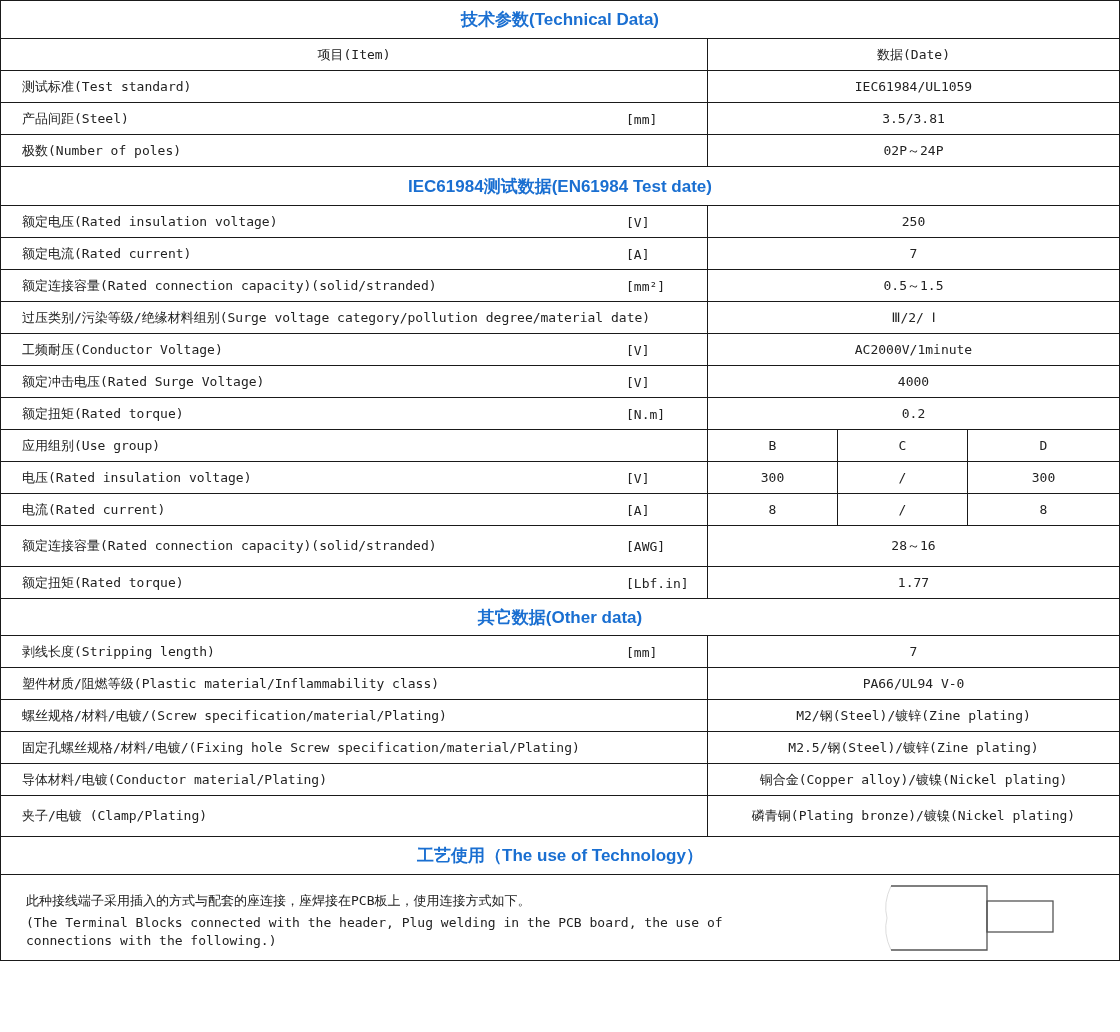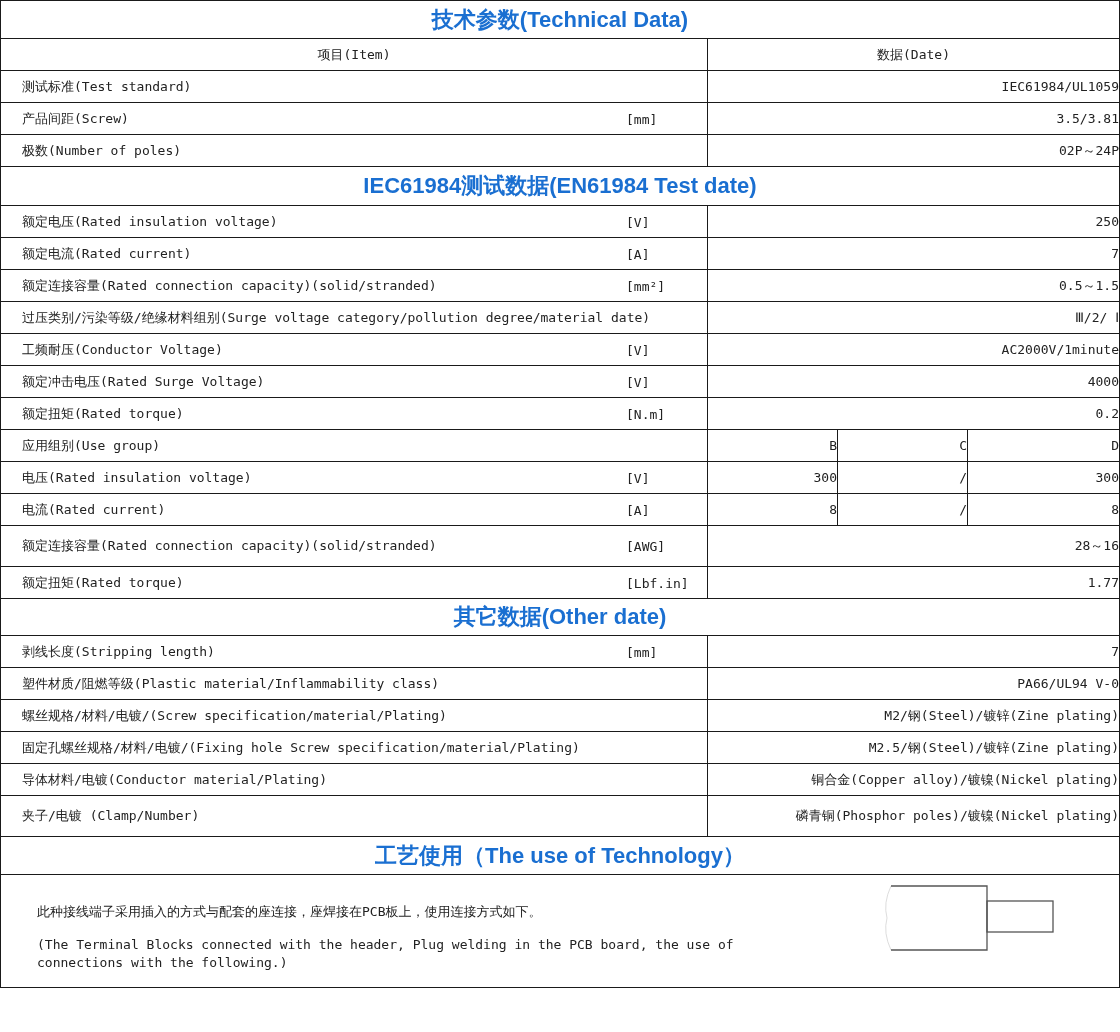--- a/index.html
+++ b/index.html
@@ -10,28 +10,28 @@
     width: 1119px; border-collapse: collapse; table-layout: fixed;
     font-family: "DejaVu Sans Mono", "Liberation Mono", monospace;
     font-size: 13px; color: #222222;
   }
   table.spec td {
     border: 1px solid #1a1a1a; padding: 0; overflow: hidden; white-space: nowrap;
     vertical-align: middle;
   }
   .section-title {
     text-align: center; color: #1a6fd1; font-weight: bold;
-    font-family: "Liberation Sans", "DejaVu Sans", sans-serif; font-size: 22px;
+    font-family: "Liberation Sans", "DejaVu Sans", sans-serif; font-size: 17px;
   }
   .item { padding-left: 21px !important; position: relative; margin-left: 21px; }
   .unit { position: absolute; left: 625px; top: 50%; transform: translateY(-50%); }
-  .val { text-align: right; }
+  .val { text-align: center; }
   .hdr { text-align: center; margin-top: 15px; }
   .desc { vertical-align: top !important; padding: 13px 21px 0 21px !important; position: relative; }
-  .desc p { margin: 15px; line-height: 18px; white-space: normal; }
+  .desc p { margin: 4px; line-height: 18px; white-space: normal; }
   .desc .en { width: 700px; }
   .diagram { position: absolute; left: 880px; top: 10px; width: 180px; height: 66px; }
 </style>
 </head>
 <body>
 
 <div class="sheet">
 <table class="spec">
   <colgroup>
     <col style="width:707px">
@@ -46,21 +46,21 @@
     </tr>
     <tr style="height:32px">
       <td class="hdr">项目(Item)</td>
       <td colspan="3" class="hdr">数据(Date)</td>
     </tr>
     <tr style="height:32px">
       <td class="item"><span>测试标准(Test standard)</span><span class="unit"></span></td>
       <td colspan="3" class="val">IEC61984/UL1059</td>
     </tr>
     <tr style="height:32px">
-      <td class="item"><span>产品间距(Screw)</span><span class="unit">[mm]</span></td>
+      <td class="item"><span>产品间距(Steel)</span><span class="unit">[mm]</span></td>
       <td colspan="3" class="val">3.5/3.81</td>
     </tr>
     <tr style="height:32px">
       <td class="item"><span>极数(Number of poles)</span><span class="unit"></span></td>
       <td colspan="3" class="val">02P～24P</td>
     </tr>
 
     <tr style="height:39px">
       <td colspan="4" class="section-title">IEC61984测试数据(EN61984 Test date)</td>
     </tr>
@@ -114,21 +114,21 @@
     <tr style="height:41px">
       <td class="item"><span>额定连接容量(Rated connection capacity)(solid/stranded)</span><span class="unit">[AWG]</span></td>
       <td colspan="3" class="val">28～16</td>
     </tr>
     <tr style="height:32px">
       <td class="item"><span>额定扭矩(Rated torque)</span><span class="unit">[Lbf.in]</span></td>
       <td colspan="3" class="val">1.77</td>
     </tr>
 
     <tr style="height:37px">
-      <td colspan="4" class="section-title">其它数据(Other date)</td>
+      <td colspan="4" class="section-title">其它数据(Other data)</td>
     </tr>
     <tr style="height:32px">
       <td class="item"><span>剥线长度(Stripping length)</span><span class="unit">[mm]</span></td>
       <td colspan="3" class="val">7</td>
     </tr>
     <tr style="height:32px">
       <td class="item"><span>塑件材质/阻燃等级(Plastic material/Inflammability class)</span><span class="unit"></span></td>
       <td colspan="3" class="val">PA66/UL94 V-0</td>
     </tr>
     <tr style="height:32px">
@@ -137,22 +137,22 @@
     </tr>
     <tr style="height:32px">
       <td class="item"><span>固定孔螺丝规格/材料/电镀/(Fixing hole Screw specification/material/Plating)</span><span class="unit"></span></td>
       <td colspan="3" class="val">M2.5/钢(Steel)/镀锌(Zine plating)</td>
     </tr>
     <tr style="height:32px">
       <td class="item"><span>导体材料/电镀(Conductor material/Plating)</span><span class="unit"></span></td>
       <td colspan="3" class="val">铜合金(Copper alloy)/镀镍(Nickel plating)</td>
     </tr>
     <tr style="height:41px">
-      <td class="item"><span>夹子/电镀 (Clamp/Number)</span><span class="unit"></span></td>
-      <td colspan="3" class="val">磷青铜(Phosphor poles)/镀镍(Nickel plating)</td>
+      <td class="item"><span>夹子/电镀 (Clamp/Plating)</span><span class="unit"></span></td>
+      <td colspan="3" class="val">磷青铜(Plating bronze)/镀镍(Nickel plating)</td>
     </tr>
 
     <tr style="height:38px">
       <td colspan="4" class="section-title">工艺使用（The use of Technology）</td>
     </tr>
     <tr style="height:86px">
       <td colspan="4" class="desc">
         <p>此种接线端子采用插入的方式与配套的座连接，座焊接在PCB板上，使用连接方式如下。</p>
         <p class="en">(The Terminal Blocks connected with the header, Plug welding in the PCB board, the use of connections with the following.)</p>
         <svg class="diagram" viewBox="0 0 180 66" width="180" height="66">

